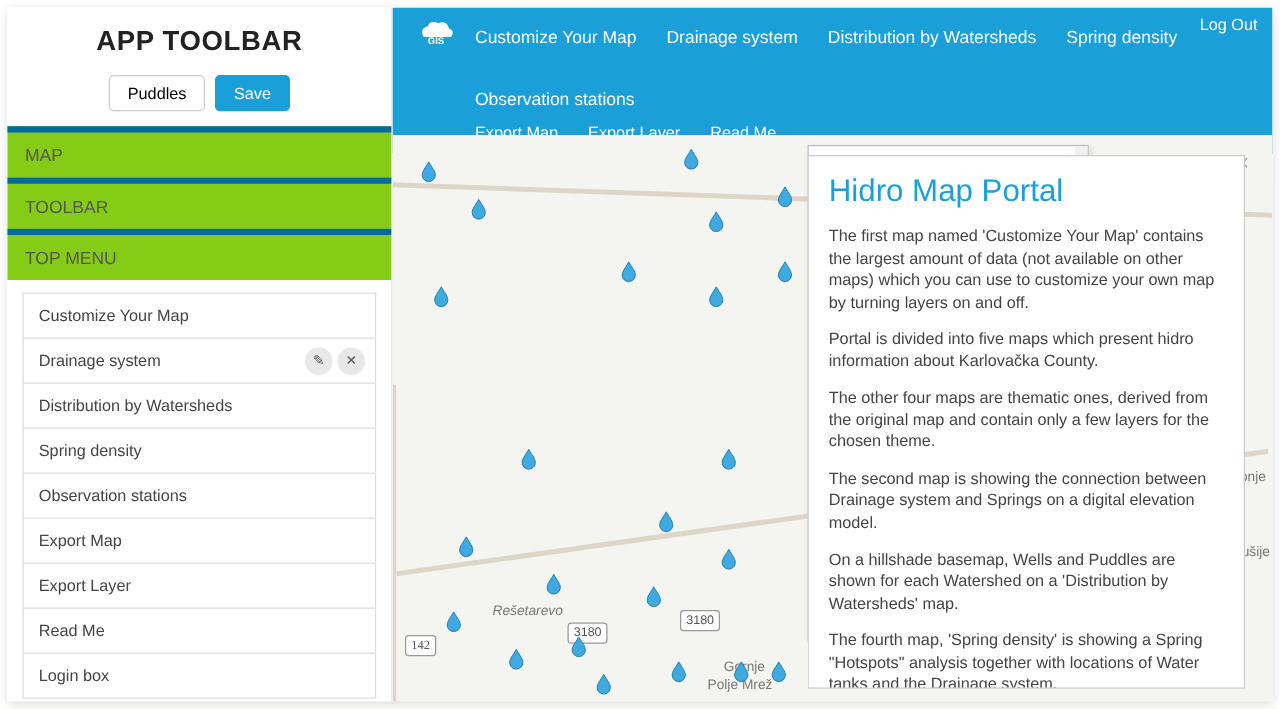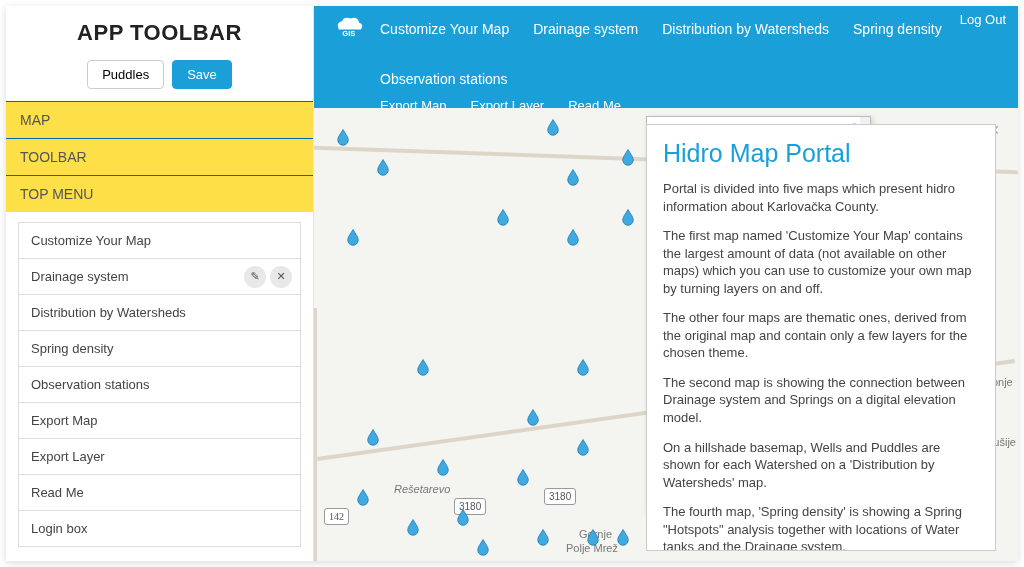--- a/index.html
+++ b/index.html
@@ -6,21 +6,21 @@
 body { font-family: Arial, sans-serif; font-size: 13px; color: #333; width: 1024px; height: 567px; overflow: hidden; position: relative; background: #fff; }
 .shadow-wrap { position: absolute; inset: 6px; box-shadow: 0 2px 8px rgba(0,0,0,0.15); background: #fff; display: flex; }
 
 .left-panel { width: 308px; border-right: 1px solid #e5e5e5; display: flex; flex-direction: column; background: #fff; }
 .lp-header { padding: 14px 10px 8px; text-align: center; }
 .lp-header h1 { font-size: 22px; font-weight: bold; color: #222; letter-spacing: 0.5px; }
 .lp-buttons { display: flex; justify-content: center; gap: 8px; padding: 6px 0 12px; }
 .btn { border: 1px solid #ccc; border-radius: 4px; padding: 6px 14px; font-size: 13px; cursor: pointer; background: #fff; }
 .btn-primary { background: #1a9fd8; border-color: #1a9fd8; color: #fff; }
 
-.section-head { background: #fde047; border-top: 1px solid #0369a1; padding: 10px 14px; font-size: 14px; color: #555; }
+.section-head { background: #84cc16; border-top: 5px solid #0369a1; padding: 10px 14px; font-size: 14px; color: #555; }
 .section-head:first-of-type { border-top: 1px solid #ddd; }
 
 .menu-list { padding: 10px 12px 0; }
 .menu-item { border: 1px solid #ddd; border-bottom: none; padding: 10px 12px; font-size: 13px; color: #444; background: #fff; position: relative; cursor: pointer; }
 .menu-item:last-child { border-bottom: 1px solid #ddd; }
 .menu-item .row-actions { position: absolute; right: 8px; top: 50%; transform: translateY(-50%); display: none; gap: 4px; }
 .menu-item.active .row-actions { display: flex; }
 .row-actions span { display: inline-flex; width: 22px; height: 22px; border-radius: 50%; background: #e8e8e8; align-items: center; justify-content: center; font-size: 11px; color: #555; }
 
 
@@ -376,21 +376,21 @@
         <ellipse cx="22" cy="20" rx="9" ry="3"></ellipse>
           <path d="M13 20 v8 a9 3 0 0 0 18 0 v-8"></path>
         <ellipse cx="12" cy="34" rx="9" ry="3"></ellipse>
           <path d="M3 34 v7 a9 3 0 0 0 18 0 v-7"></path>
       </g>
     </svg>
 
     <span class="info-close">✕</span>
     <div class="info-panel">
       <h2>Hidro Map Portal</h2>
+      <p>The first map named 'Customize Your Map' contains the largest amount of data (not available on other maps) which you can use to customize your own map by turning layers on and off.</p>
       <p>Portal is divided into five maps which present hidro information about Karlovačka County.</p>
-      <p>The first map named 'Customize Your Map' contains the largest amount of data (not available on other maps) which you can use to customize your own map by turning layers on and off.</p>
       <p>The other four maps are thematic ones, derived from the original map and contain only a few layers for the chosen theme.</p>
       <p>The second map is showing the connection between Drainage system and Springs on a digital elevation model.</p>
       <p>On a hillshade basemap, Wells and Puddles are shown for each Watershed on a 'Distribution by Watersheds' map.</p>
       <p>The fourth map, 'Spring density' is showing a Spring "Hotspots" analysis together with locations of Water tanks and the Drainage system.</p>
     </div>
   </div>
 </div>
 
 </body></html>

